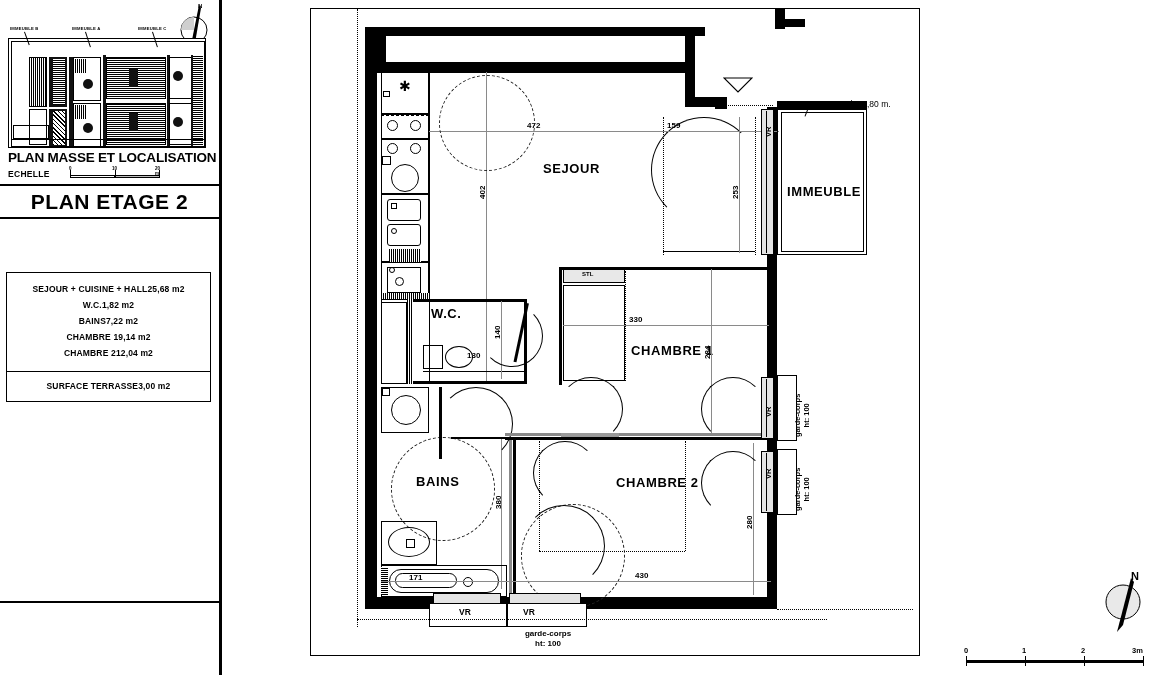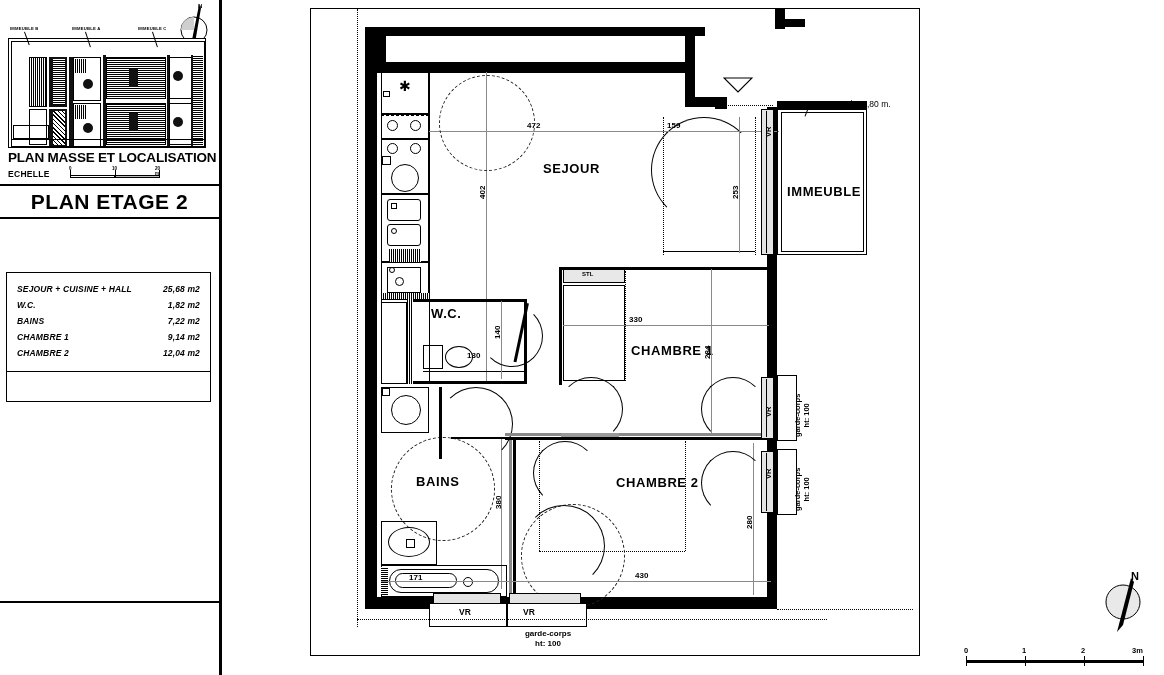--- a/index.html
+++ b/index.html
@@ -33,21 +33,21 @@
 
   #sep1{left:0;top:184px;width:219px;height:2px;background:#000;}
   #plan-etage{left:0;top:186px;width:219px;height:33px;border-bottom:2px solid #000;box-sizing:border-box;
               display:flex;align-items:center;justify-content:center;}
   #plan-etage span{font-size:21px;font-weight:bold;font-family:"Liberation Sans",sans-serif;letter-spacing:.5px;}
   #plan-type{left:0;top:219px;width:219px;height:32px;border-bottom:2px solid #000;box-sizing:border-box;
              display:flex;align-items:center;justify-content:center;}
   #plan-type span{font-size:19px;font-weight:bold;font-style:italic;letter-spacing:.5px;}
 
   #surface-box{left:6px;top:272px;width:205px;height:130px;border:1px solid #000;box-sizing:border-box;padding:8px 0 0 0;}
-  .srow{display:flex;justify-content:space-between;padding:0 10px 0 10px;height:16px;line-height:16px;font-style:italic;}
+  .srow{display:flex;justify-content:center;padding:0 10px 0 10px;height:16px;line-height:16px;}
   .srow .k{font-size:8.5px;font-weight:bold;letter-spacing:.15px;}
   .srow .v{font-size:8.5px;font-weight:bold;letter-spacing:.15px;}
   #surface-div{margin:10px 0 6px 0;height:1px;background:#000;}
 
   #sep-bottom{left:0;top:601px;width:219px;height:2px;background:#000;}
 
   
   #compass-small{left:170px;top:2px;width:48px;height:50px;}
 
   
@@ -182,20 +182,24 @@
     </div>
     <div class="srow">
       <span class="k">CHAMBRE 1</span>
       <span class="v">9,14 m2</span>
     </div>
     <div class="srow">
       <span class="k">CHAMBRE 2</span>
       <span class="v">12,04 m2</span>
     </div>
     <div id="surface-div"></div>
+    <div class="srow">
+      <span class="k">SURFACE TERRASSE</span>
+      <span class="v">3,00 m2</span>
+    </div>
   </div>
 
   <div class="abs" id="sep-bottom"></div>
 </div>
 <div class="abs" id="tb-vline"></div>
 
 <div class="abs" id="frame">
 
   <div class="dotted-v abs" style="left:46px;top:0;height:618px;"></div>
 

